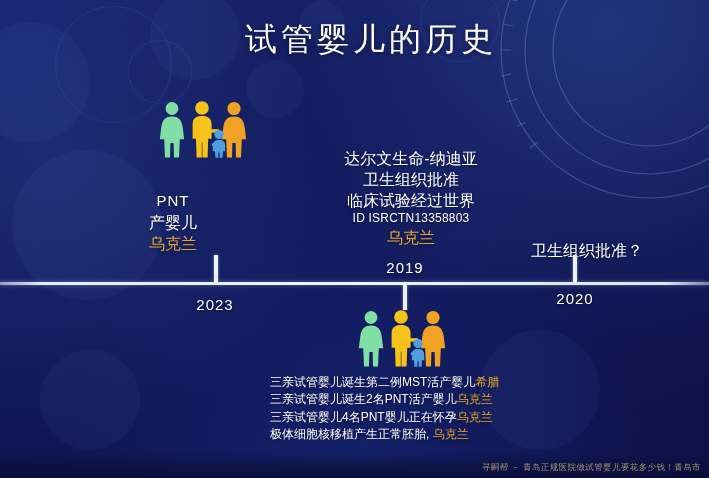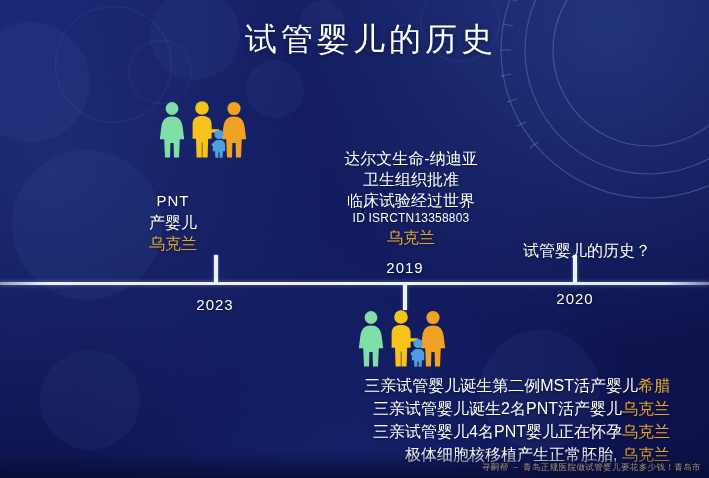--- a/index.html
+++ b/index.html
@@ -92,21 +92,21 @@
   }
   .txt-line { white-space: nowrap; }
   .accent { color: #e3a635; }
   .lbl-pnt { font-size: 15px; letter-spacing: 1px; margin-bottom: 1px; }
   .blk-left  { left: 38px;  top: 162px; width: 270px; font-size: 16px; margin-top: 29px; }
   .blk-mid   { left: 316px; top: 148px; width: 190px; font-size: 16px; }
   .blk-mid .id-line { font-size: 12px; letter-spacing: 0.2px; }
   .blk-right { left: 492px; top: 240px; width: 190px; font-size: 16px; }
   .blk-bottom {
     left: 270px; top: 374px; width: 400px;
-    font-size: 16px; line-height: 1.44; text-align: right;
+    font-size: 12px; line-height: 1.44; text-align: left;
   }
 
   
   .people { position: absolute; }
 
   
   .watermark {
     position: absolute;
     right: 8px;
     bottom: 4px;
@@ -199,21 +199,21 @@
 
   <div class="txt-block blk-mid">
     <div class="txt-line">达尔文生命-纳迪亚</div>
     <div class="txt-line">卫生组织批准</div>
     <div class="txt-line">临床试验经过世界</div>
     <div class="txt-line id-line">ID ISRCTN13358803</div>
     <div class="txt-line accent">乌克兰</div>
   </div>
 
   <div class="txt-block blk-right">
-    <div class="txt-line">试管婴儿的历史？</div>
+    <div class="txt-line">卫生组织批准？</div>
   </div>
 
   <div class="timeline-line"></div>
 
   <div class="tick tick-up" style="left:214px;"></div>
   <div class="year-label" style="left:215px; top:296px;">2023</div>
 
   <div class="tick tick-down" style="left:403px;"></div>
   <div class="year-label" style="left:405px; top:259px;">2019</div>
 

